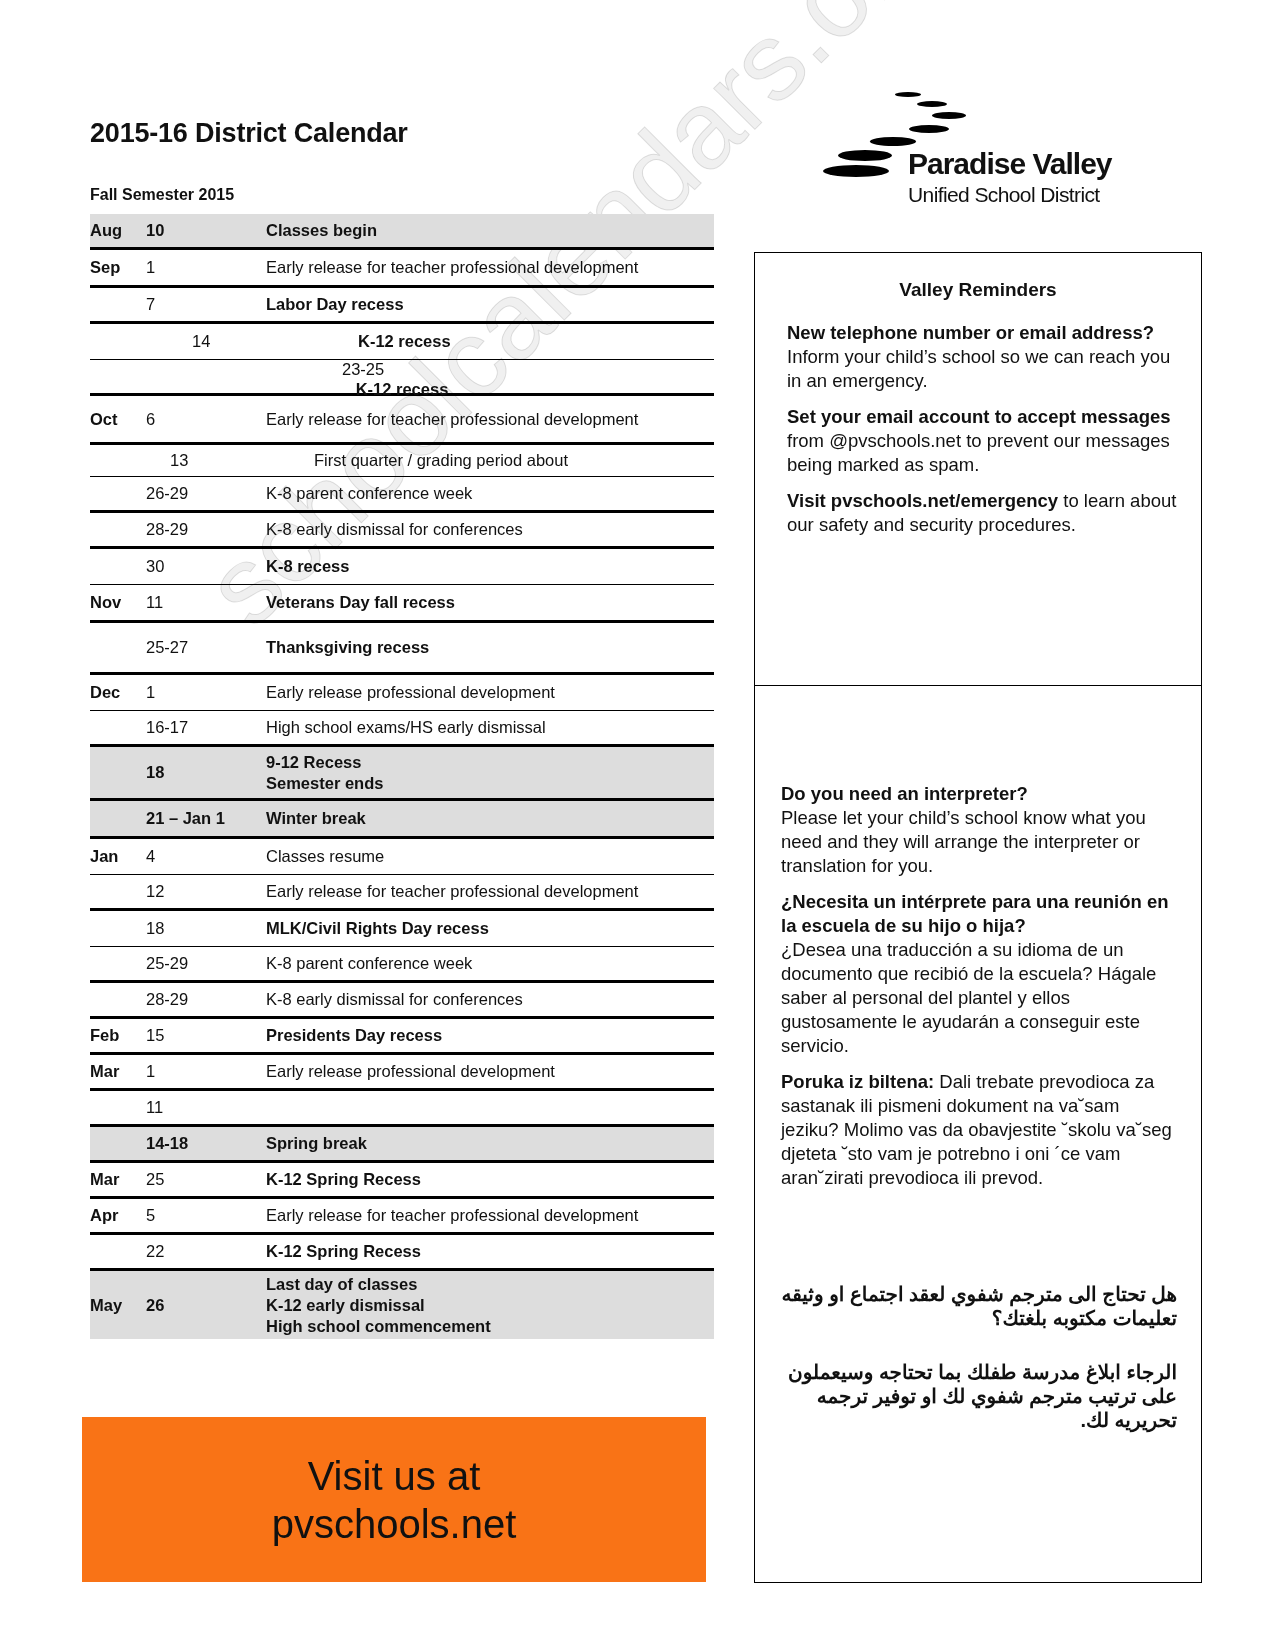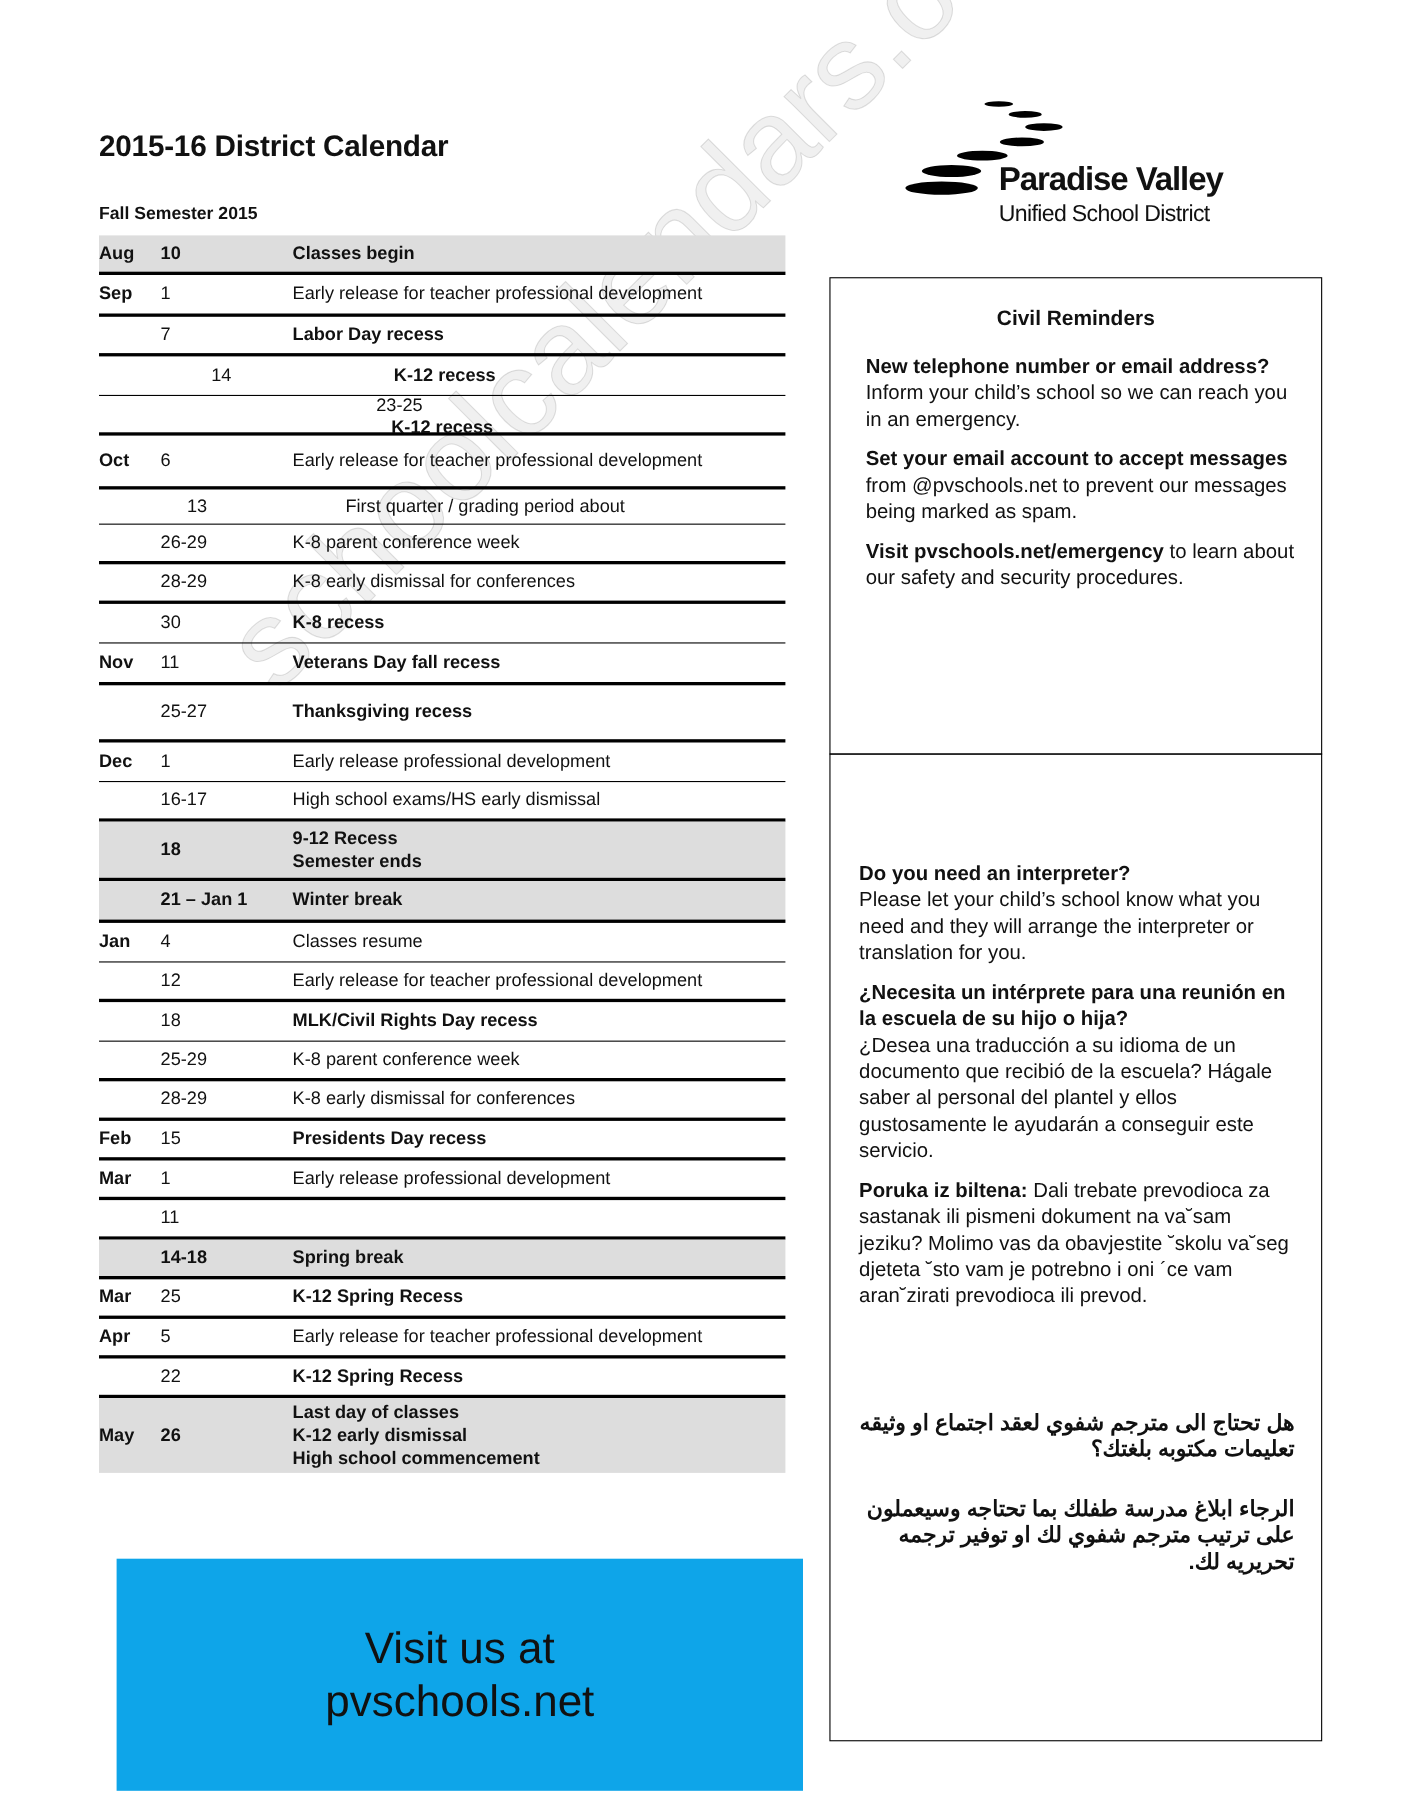--- a/index.html
+++ b/index.html
@@ -9,21 +9,21 @@
   .cal { position:absolute; left:90px; top:214px; width:624px; }
   .row { position:relative; display:flex; align-items:center; font-size:16.5px; border-bottom:1px solid #000; box-sizing:border-box; }
   .row.thick { border-bottom:3px solid #000; }
   .row.shade { background:#dddddd; }
   .row.noline { border-bottom:none; }
   .m { width:56px; font-weight:bold; padding-left:0; }
   .d { width:120px; }
   .d.b { font-weight:bold; }
   .e { flex:1; line-height:21px; }
   .e.b { font-weight:bold; }
-  .visit { position:absolute; left:106px; top:1417px; width:624px; height:211px; background:#0ea5e9; display:flex; flex-direction:column; align-items:center; justify-content:center; font-size:40px; line-height:48px; }
+  .visit { position:absolute; left:82px; top:1417px; width:624px; height:165px; background:#f97316; display:flex; flex-direction:column; align-items:center; justify-content:center; font-size:40px; line-height:48px; }
   .logo { position:absolute; left:820px; top:92px; width:320px; height:120px; }
   .logo .name { position:absolute; left:88px; top:55px; font-size:30px; font-weight:bold; letter-spacing:-1px; }
   .logo .sub { position:absolute; left:88px; top:91px; font-size:21px; letter-spacing:-0.6px; }
   .ell { position:absolute; background:#000; border-radius:50%; }
   .box { position:absolute; left:754px; width:448px; border:1.5px solid #000; box-sizing:border-box; }
   .box1 { top:252px; height:434px; }
   .box2 { top:685px; height:898px; }
   .box h3 { margin:0; text-align:center; font-size:19px; font-weight:bold; padding-top:26px; }
   .para { font-size:18.5px; line-height:24px; margin:0 20px 12px 32px; }
   .para b { font-weight:bold; }
@@ -199,21 +199,21 @@
 High school commencement</div>
     </div>
   </div>
 
 <div class="visit">
   <div>Visit us at</div>
   <div>pvschools.net</div>
 </div>
 
 <div class="box box1">
-  <h3>Civil Reminders</h3>
+  <h3>Valley Reminders</h3>
   <div style="height:20px"></div>
   <p class="para"><b>New telephone number or email address?</b><span> Inform your child’s school so we can reach you in an emergency.</span></p>
   <p class="para"><b>Set your email account to accept messages</b><span> from @pvschools.net to prevent our messages being marked as spam.</span></p>
   <p class="para"><b>Visit pvschools.net/emergency</b><span> to learn about our safety and security procedures.</span></p>
 </div>
 
 <div class="box box2">
   <div style="height:96px"></div>
   <p class="para" style="margin-left:26px"><b>Do you need an interpreter?</b><br><span>Please let your child’s school know what you need and they will arrange the interpreter or translation for you.</span></p>
   <p class="para" style="margin-left:26px"><b>¿Necesita un intérprete para una reunión en la escuela de su hijo o hija?</b><br><span>¿Desea una traducción a su idioma de un documento que recibió de la escuela? Hágale saber al personal del plantel y ellos gustosamente le ayudarán a conseguir este servicio.</span></p>

